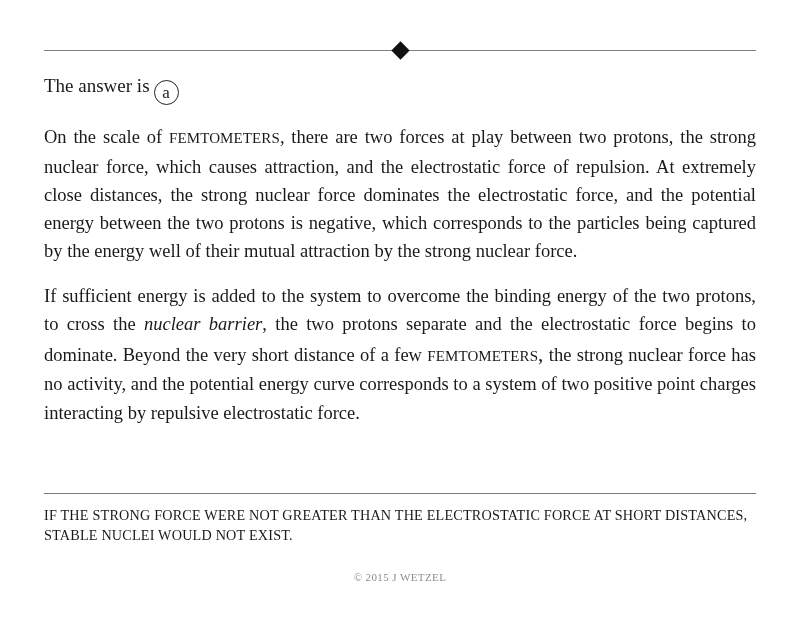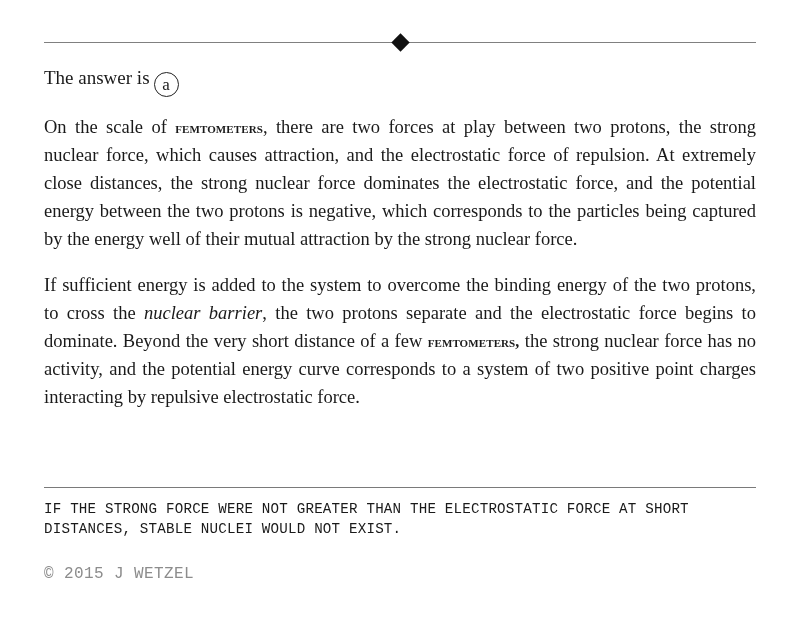--- a/index.html
+++ b/index.html
@@ -14,21 +14,21 @@
     color: #1a1a1a;
     position: relative;
     overflow: hidden;
   }
   .page {
     position: absolute;
     left: 0; top: 0;
     width: 800px;
     height: 617px;
     box-sizing: border-box;
-    padding: 0 44px;
+    padding: 8px 44px;
   }
 
   
   .top-rule-wrap {
     position: relative;
     height: 40px;
     margin-top: 24px;
   }
   .top-rule {
     position: absolute;
@@ -79,53 +79,51 @@
   .para {
     font-size: 18.5px;
     line-height: 1.52;
     text-align: justify;
     margin: 0 0 17px 0;
     hyphens: none;
   }
   .para:last-of-type { margin-bottom: 8px; }
   .sc {
     font-variant: small-caps;
-    font-size: 16px;
+    font-size: 21px;
     letter-spacing: 0.1px;
-    font-weight: bold;
   }
   .ital {
     font-style: italic;
   }
 
   
   .bottom {
     position: absolute;
     left: 44px;
     right: 44px;
     bottom: 34px;
-    font-family: Liberation Mono, monospace;
   }
   .bottom-rule {
     height: 1px;
     background: #7a7a7a;
     margin-bottom: 11px;
   }
   .footnote {
     font-size: 14.2px;
     line-height: 1.42;
     letter-spacing: 0.2px;
     font-variant: small-caps;
     text-transform: uppercase;
     color: #1a1a1a;
     margin: 0;
   }
   .copyright {
-    text-align: left;
-    font-size: 16px;
+    text-align: center;
+    font-size: 11px;
     letter-spacing: 0.4px;
     color: #8c8c8c;
     margin-top: 26px;
     font-variant: small-caps;
     text-transform: uppercase;
   }
 </style>
 </head>
 <body>
 

